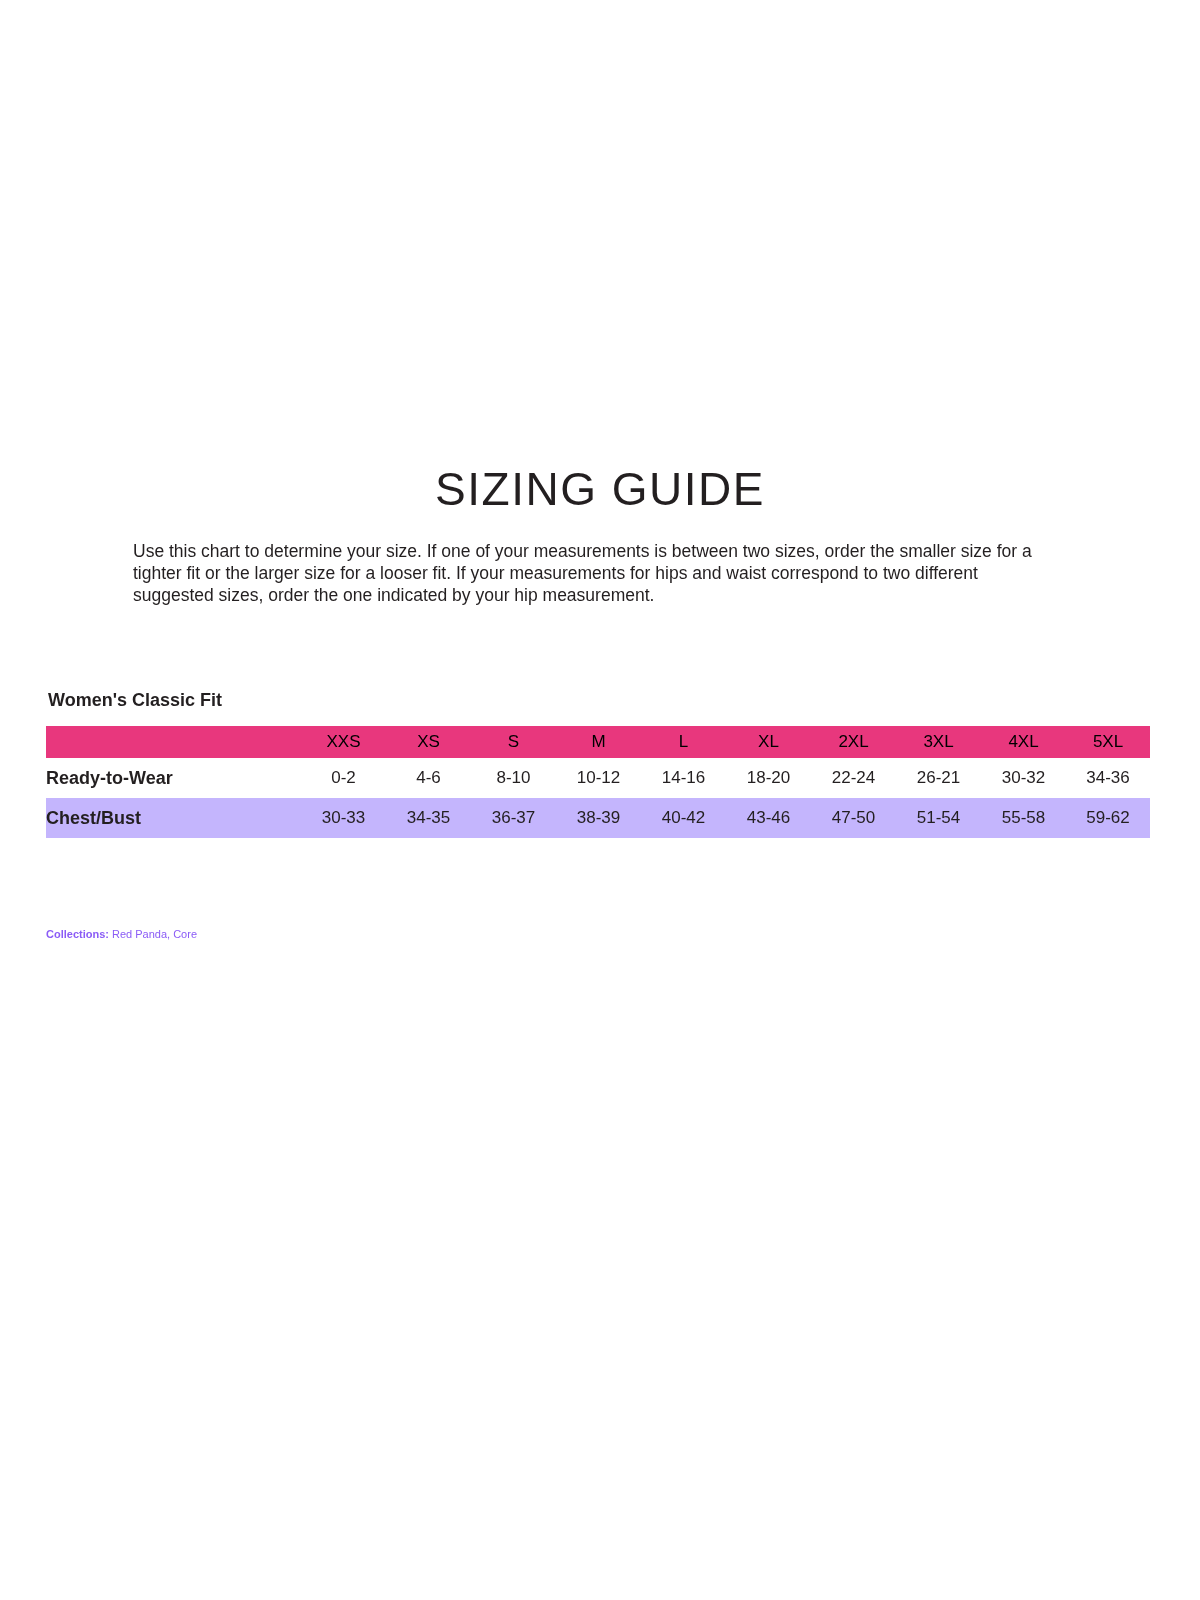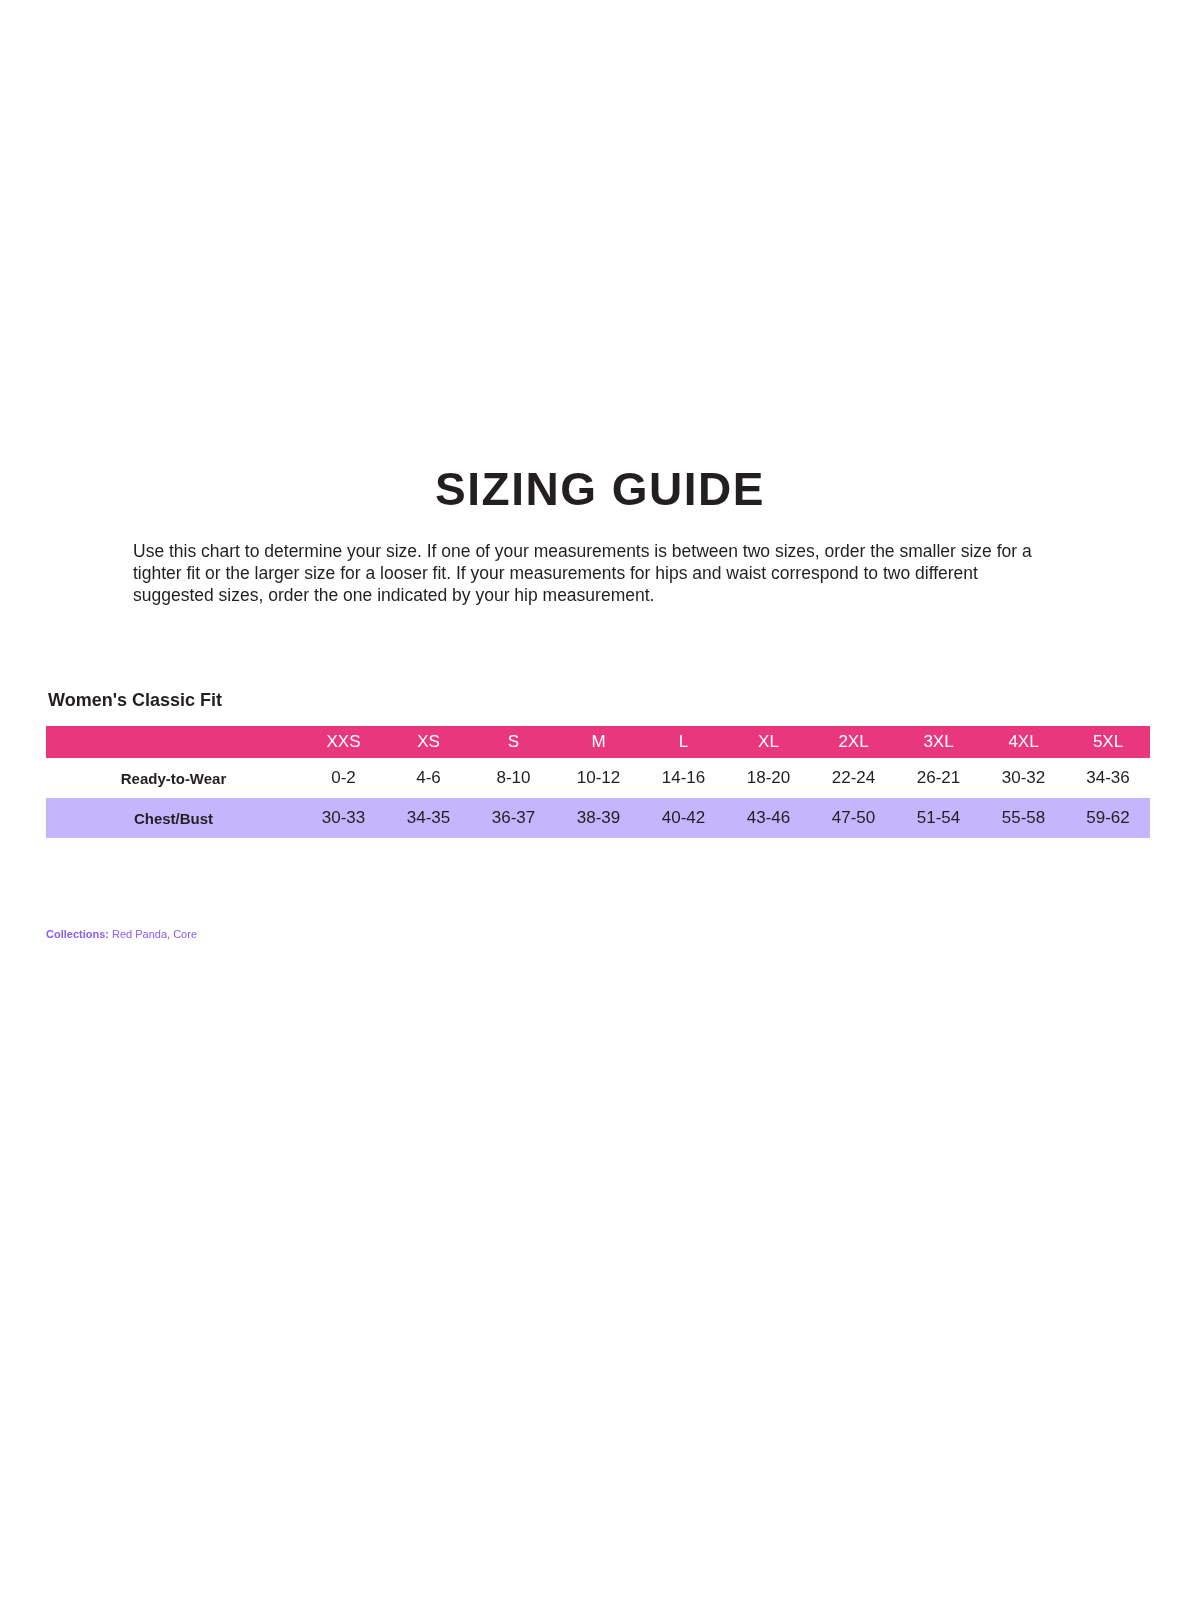--- a/index.html
+++ b/index.html
@@ -22,21 +22,21 @@
     width: 1200px;
     height: 1600px;
   }
   .title {
     position: absolute;
     left: 0;
     top: 462px;
     width: 1200px;
     text-align: center;
     font-size: 46px;
-    font-weight: 700;
+    font-weight: 400;
     letter-spacing: 1.5px;
     color: #231f20;
     font-family: "Liberation Sans", sans-serif;
   }
   .intro {
     position: absolute;
     left: 133px;
     top: 540px;
     width: 930px;
     font-size: 17.5px;
@@ -65,38 +65,38 @@
     padding: 0;
     height: 40px;
     font-size: 17px;
     font-weight: 400;
     text-align: center;
     vertical-align: middle;
     color: #231f20;
   }
   table.size-table thead th {
     background: #e8377d;
-    color: #ffffff;
+    color: #000000;
     font-weight: 400;
     font-size: 17px;
     height: 32px;
   }
   table.size-table thead th.corner {
     background: #e8377d;
   }
   table.size-table tbody tr.alt td {
     background: #c4b5fd;
   }
   table.size-table tbody tr.plain td {
     background: #ffffff;
   }
   table.size-table td.rowhead {
     font-weight: bold;
-    text-align: center;
-    font-size: 15px;
+    text-align: left;
+    font-size: 18px;
   }
   .collections {
     position: absolute;
     left: 46px;
     top: 928px;
     font-size: 11px;
     color: #8b5cf6;
   }
   .collections b {
     font-weight: bold;

